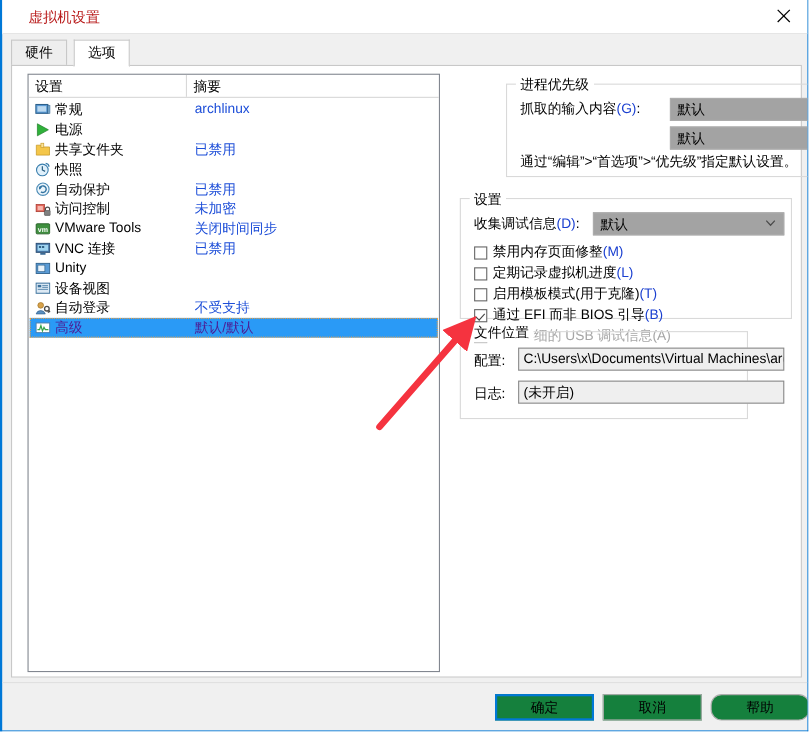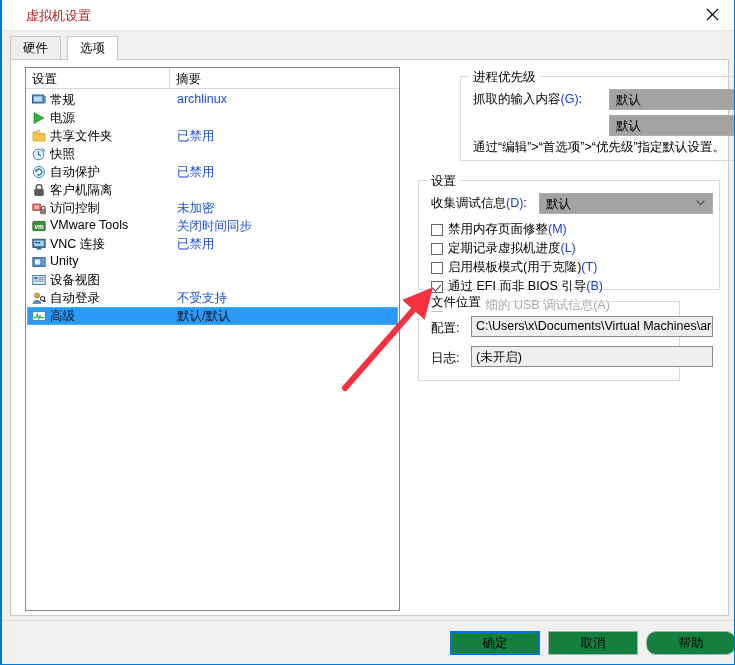--- a/index.html
+++ b/index.html
@@ -166,21 +166,21 @@
   }
   .row .rsummary {
     position: absolute;
     left: 150px;
     top: 1px;
     font-size: 12.5px;
     white-space: nowrap;
     color: #1d4ed8;
   }
   .row.selected .rlabel,
-  .row.selected .rsummary { color: #0f172a; }
+  .row.selected .rsummary { color: #4c1d95; }
 
   
   #right-panel {
     position: absolute;
     left: 399px;
     top: 0px;
     width: 318px;
     height: 555px;
   }
   .group {
@@ -409,28 +409,20 @@
             <span class="rsummary"></span>
           </div>
           <div class="row">
             <span class="ricon"><svg width="14" height="14" viewBox="0 0 14 14">
                 <circle cx="7" cy="7" r="5.6" fill="#eaf4fb" stroke="#4a8ab5" stroke-width="1"></circle>
                 <path d="M4,7 a3,3 0 1 1 1.2,2.4" stroke="#3173a0" stroke-width="1.3" fill="none"></path>
                 <polygon points="3.2,4.6 6.2,4.9 4.1,7.2" fill="#3173a0"></polygon>
               </svg></span>
             <span class="rlabel">自动保护</span>
             <span class="rsummary">已禁用</span>
-          </div>
-          <div class="row">
-            <span class="ricon"><svg width="14" height="14" viewBox="0 0 14 14">
-                <path d="M4.2,6.2 L4.2,4.4 a2.8,2.8 0 0 1 5.6,0 L9.8,6.2" fill="none" stroke="#4a4a4a" stroke-width="1.3"></path>
-                <rect x="2.7" y="6.2" width="8.6" height="6.4" rx="0.8" fill="#5a5a5a" stroke="#333" stroke-width="0.6"></rect>
-              </svg></span>
-            <span class="rlabel">客户机隔离</span>
-            <span class="rsummary"></span>
           </div>
           <div class="row">
             <span class="ricon"><svg width="14" height="14" viewBox="0 0 14 14">
                 <rect x="0.8" y="3" width="7.6" height="6.4" fill="#e2665a" stroke="#a8372c" stroke-width="0.7"></rect>
                 <rect x="2.2" y="4.3" width="4.8" height="3.8" fill="#f6b6ad"></rect>
                 <path d="M9.3,8.4 L9.3,7.1 a1.9,1.9 0 0 1 3.8,0 L13.1,8.4" fill="none" stroke="#4a4a4a" stroke-width="1.1"></path>
                 <rect x="8.4" y="8.4" width="5.4" height="4.4" rx="0.6" fill="#808080" stroke="#3d3d3d" stroke-width="0.5"></rect>
               </svg></span>
             <span class="rlabel">访问控制</span>
             <span class="rsummary">未加密</span>

